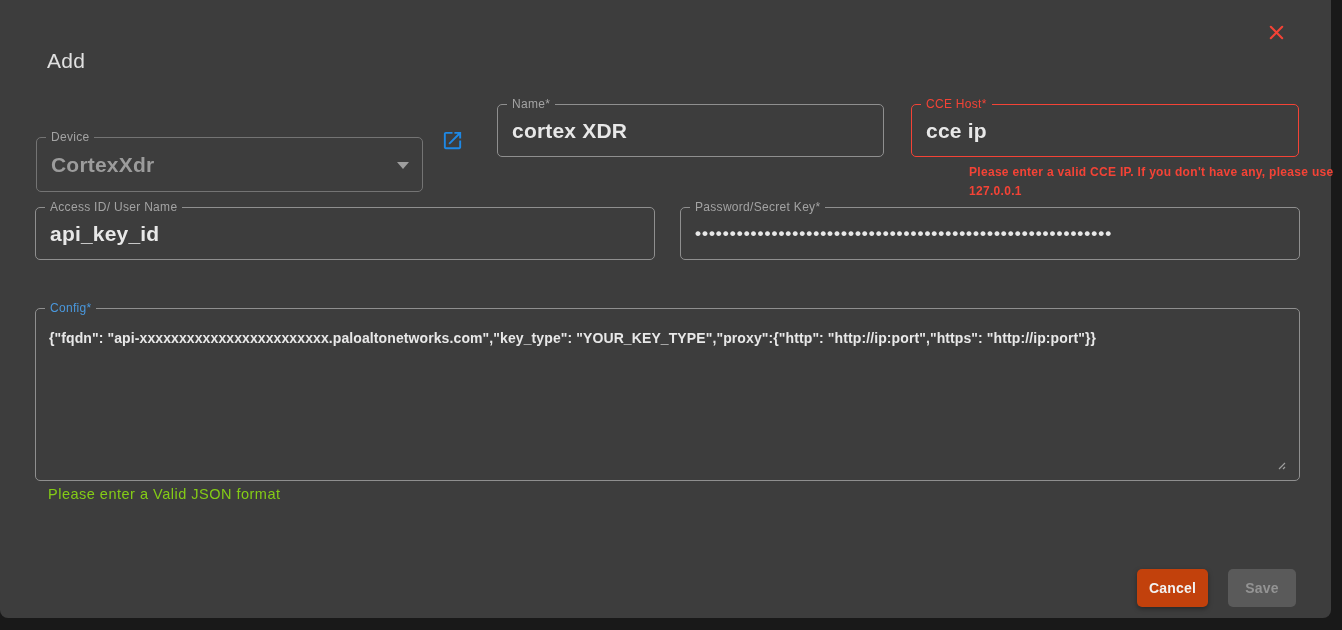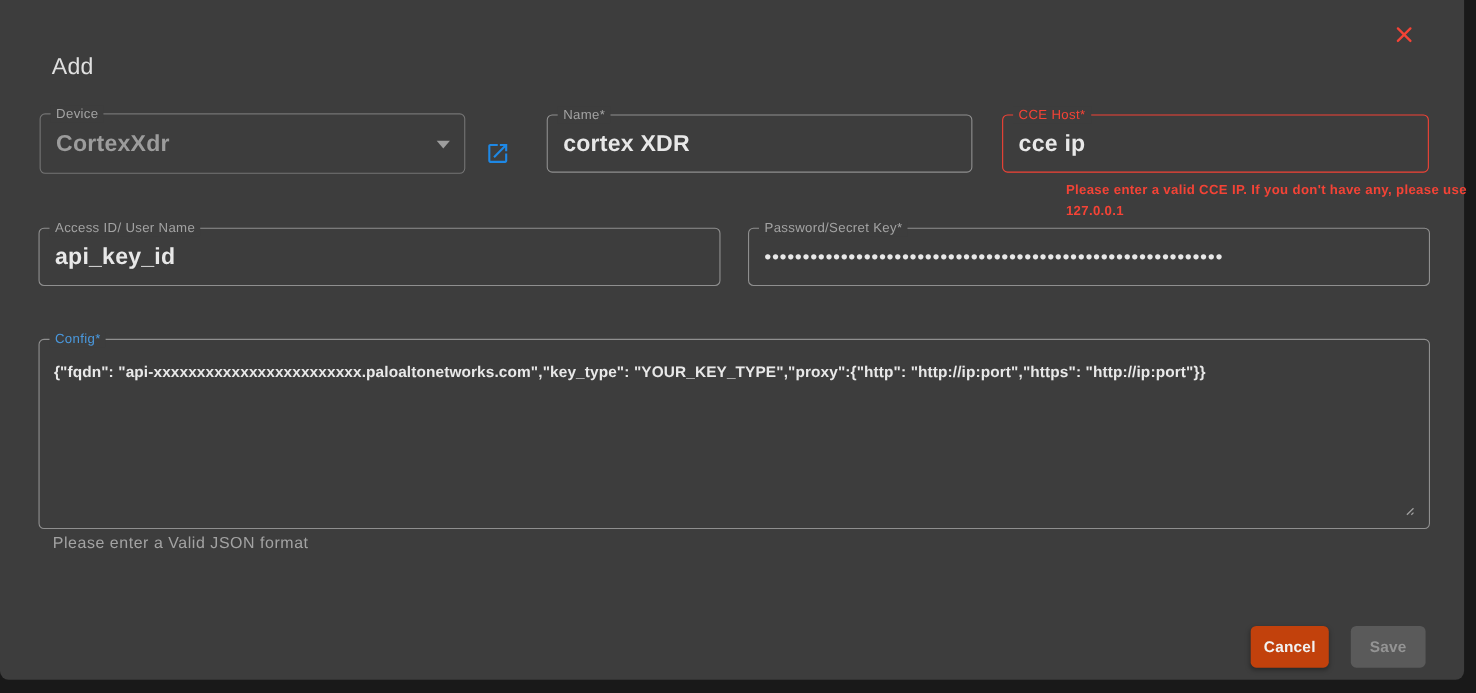--- a/index.html
+++ b/index.html
@@ -37,21 +37,21 @@
     font-size:12px; line-height:15px;
     color:#a3a3a3; letter-spacing:0.3px;
     white-space:nowrap;
   }
   .fvalue {
     position:absolute; left:14px; top:50%;
     transform:translateY(-50%);
     font-size:21px; font-weight:600; color:#e8e8e8;
     letter-spacing:0.2px; white-space:nowrap;
   }
-  .field-device { border-color:#747474; }
+  .field-device { border-color:#747474;margin-top:34px; }
   .field-device .fvalue { color:#9c9c9c; }
   .field-error { border-color:#f44336; }
   .field-error .flabel { color:#f44336; }
   .field-config .flabel { color:#4a98dd; }
   .caret {
     position:absolute; right:13px; top:50%; margin-top:-3px;
     width:0; height:0;
     border-left:6px solid transparent;
     border-right:6px solid transparent;
     border-top:7px solid #9e9e9e;
@@ -75,21 +75,21 @@
     font-size:14px; font-weight:600; color:#e8e8e8;
     letter-spacing:0.1px; line-height:20px;
     white-space:pre-wrap; word-break:break-all;
   }
   .resize-handle {
     position:absolute; right:12px; bottom:11px;
     width:12px; height:12px; cursor:nwse-resize;
   }
   .json-helper {
     position:absolute; left:48px; top:486px;
-    font-size:14.5px; color:#a3a3a3; letter-spacing:0.5px;
+    font-size:14.5px; color:#84cc16; letter-spacing:0.5px;
   }
   .btn {
     position:absolute;
     border:none; border-radius:5px;
     font-family:"Liberation Sans", sans-serif;
     font-size:14px; font-weight:600;
     letter-spacing:0.2px;
     cursor:pointer;
   }
   .btn-cancel {

